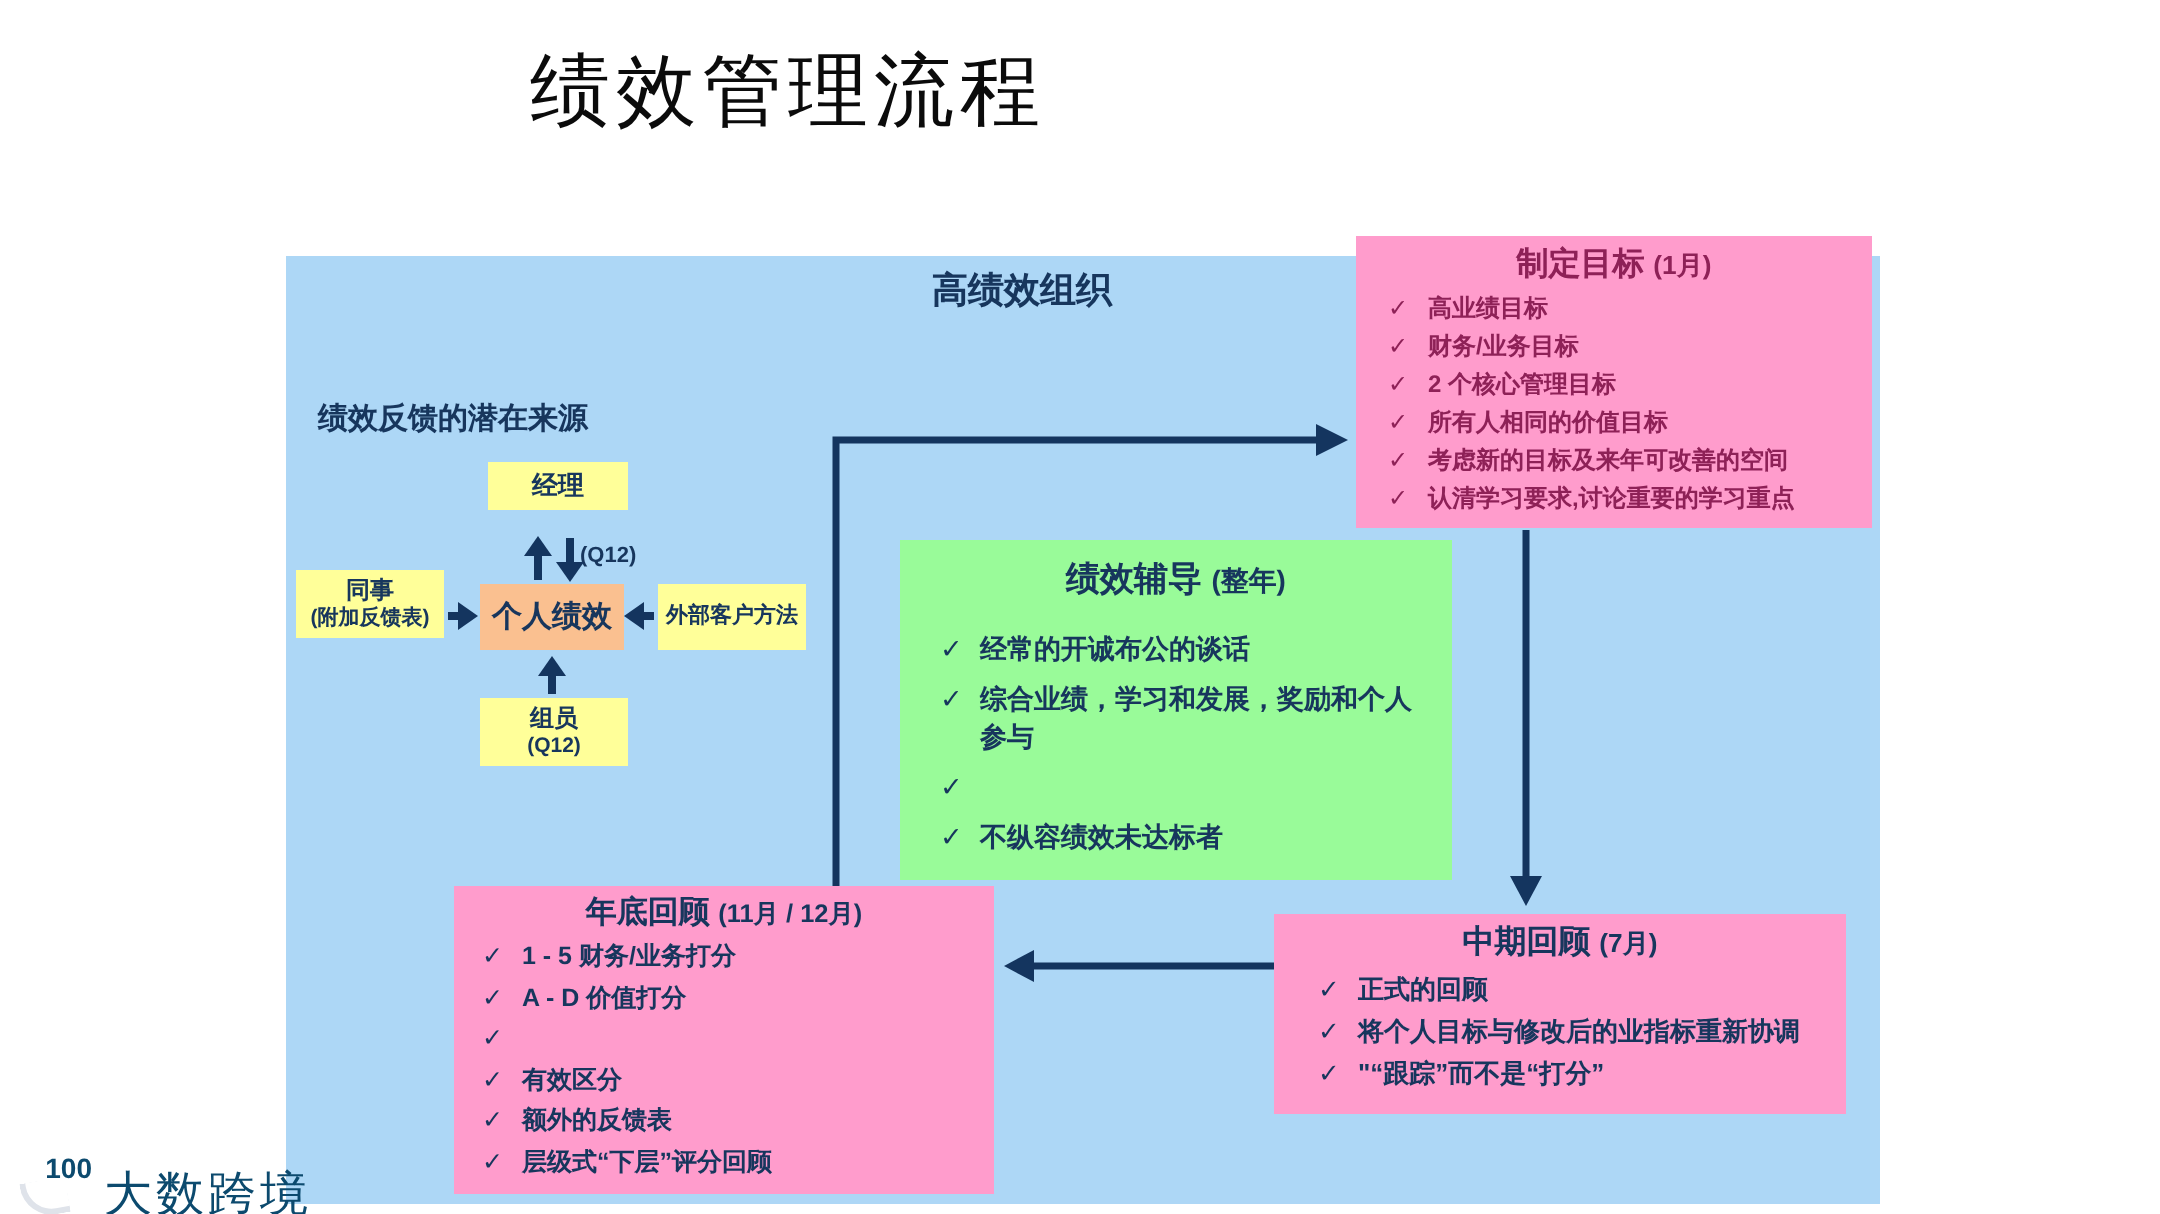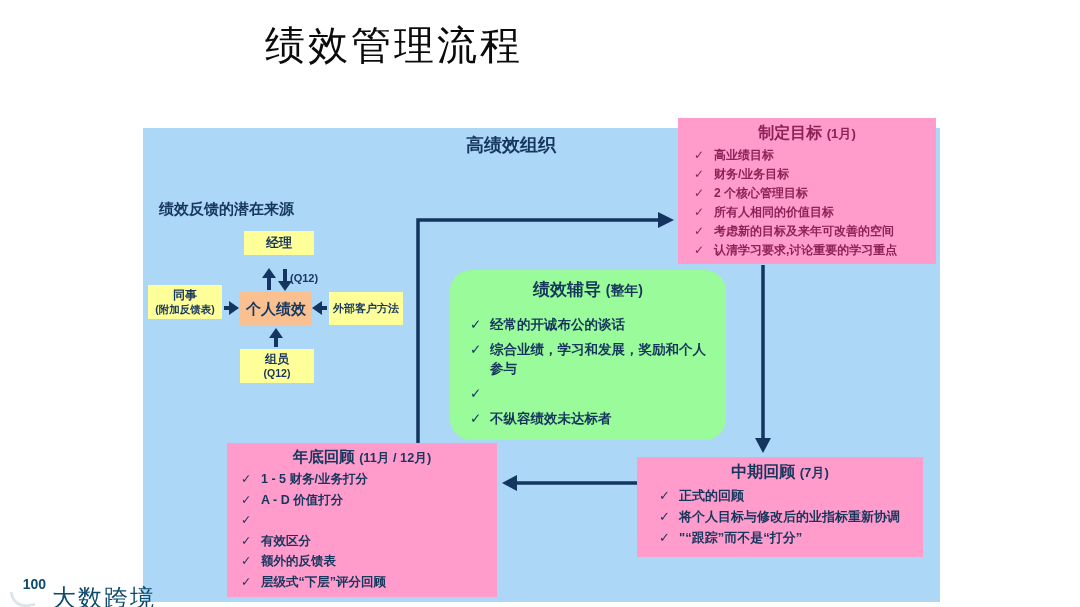--- a/index.html
+++ b/index.html
@@ -14,21 +14,21 @@
   .panel{
     position:absolute;left:143px;top:128px;width:797px;height:474px;
     background:#ADD7F6;
   }
   .org-label{
     position:absolute;left:143px;top:133px;width:736px;text-align:center;
     font-size:18px;font-weight:700;color:#17365D;
   }
   .box{position:absolute;box-sizing:border-box;}
   .pink{background:#FF9CCC;}
-  .green{background:#99FB99;border-radius:21px;}
+  .green{background:#99FB99;}
   .yellow{background:#FFFF99;}
   .peach{background:#FAC090;}
   .box-title{text-align:center;font-weight:700;color:#17365D;}
   .period{font-size:0.82em;}
   .maroon-text{color:#8E2157 !important;}
   .items{display:block;}
   .check-item{display:flex;align-items:flex-start;font-weight:700;color:#17365D;}
   .check{flex:0 0 20px;text-align:left;padding-left:2px;}
   
   .goal-box{left:678px;top:118px;width:258px;height:146px;padding:4px 6px 0 6px;}

